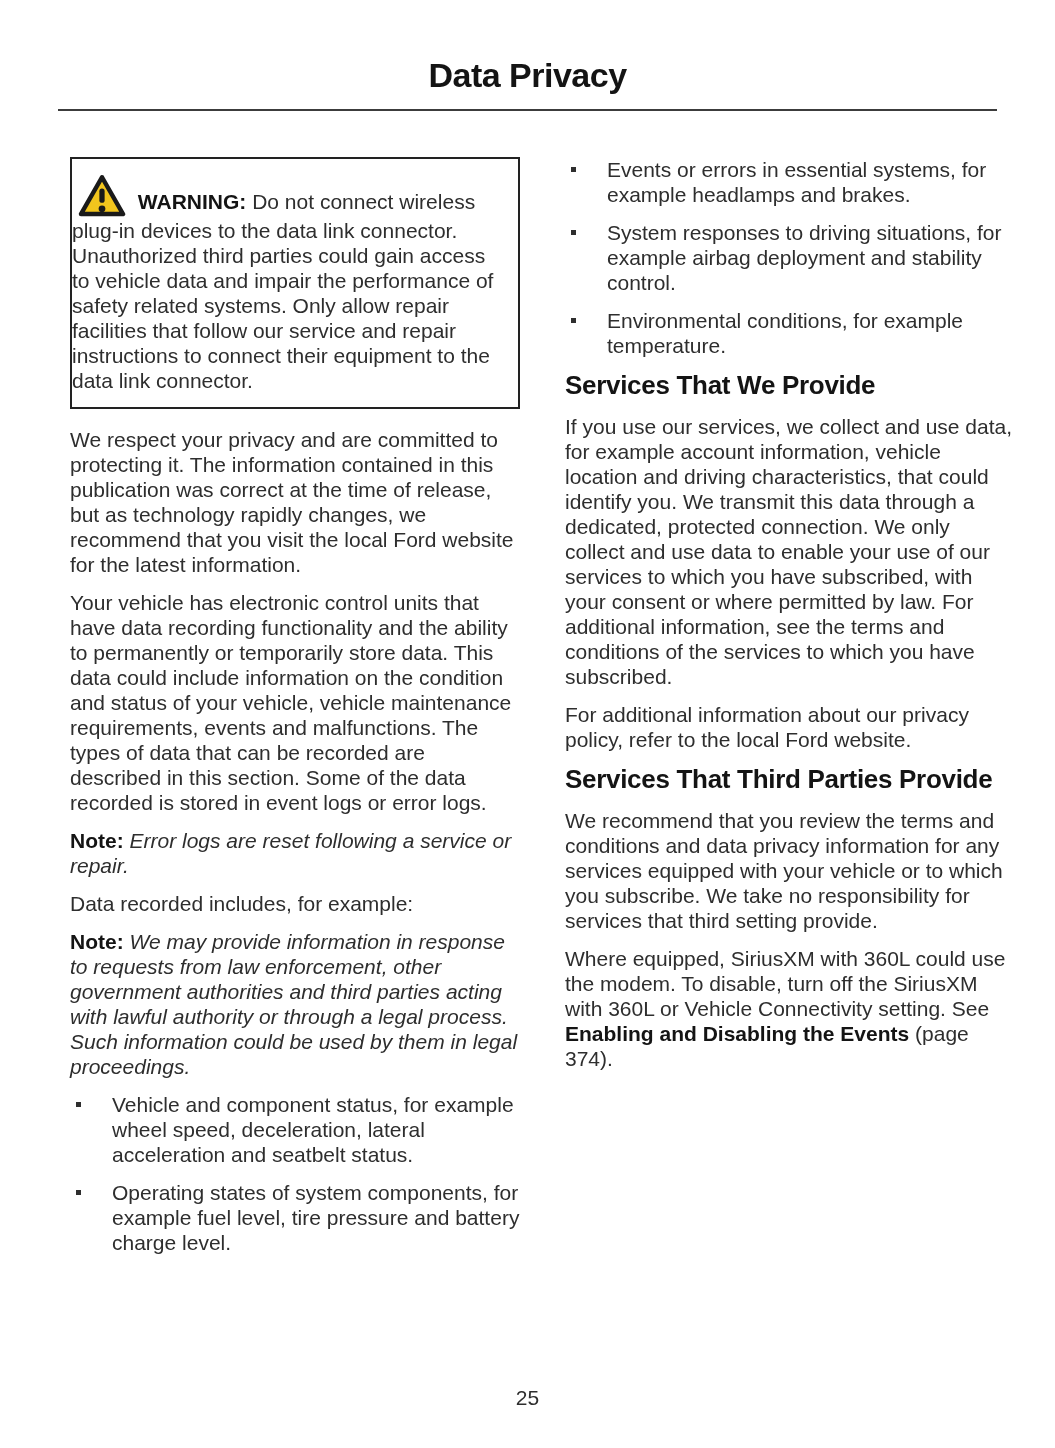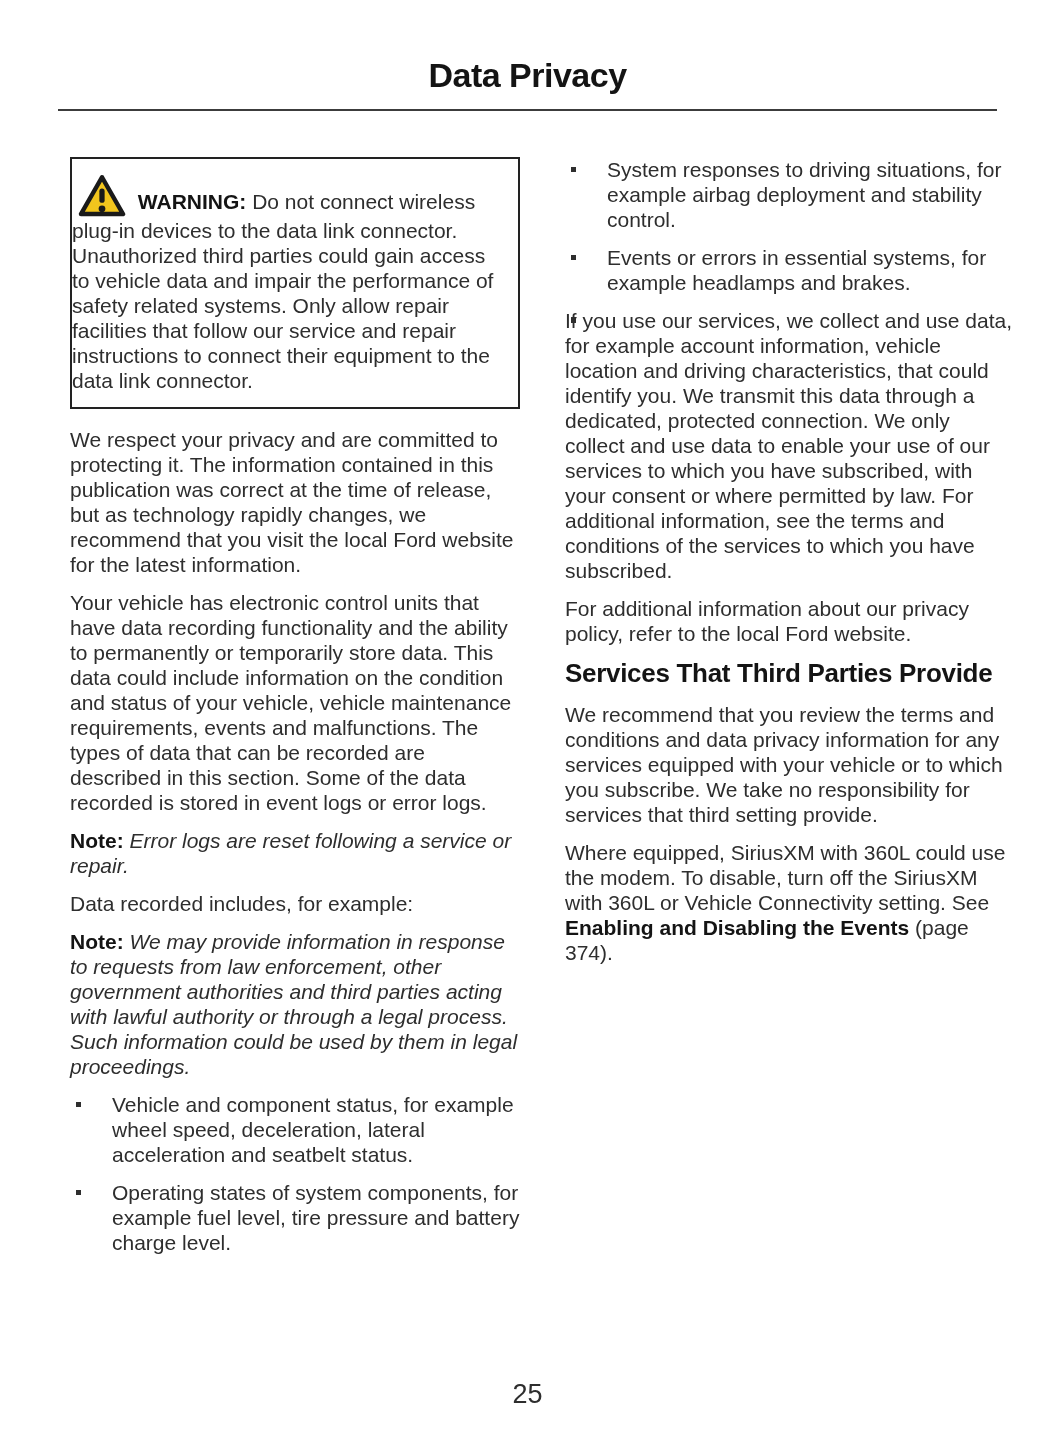--- a/index.html
+++ b/index.html
@@ -47,21 +47,21 @@
     position:relative;
     padding-left:42px;
     margin:0 0 13px 0;
   }
   .bullet{
     position:absolute;left:6px;top:10px;
     width:5px;height:5px;background:#2e2e2e;
   }
   footer{
     position:absolute;left:0;bottom:38px;width:100%;
-    text-align:center;font-size:27px;color:#2e2e2e;
+    text-align:center;font-size:21px;color:#2e2e2e;
   }
 </style>
 </head>
 <body>
 
 <div class="page">
 
   <header>
     <h1>Data Privacy</h1>
     <div class="rule"></div>
@@ -107,31 +107,33 @@
         <span class="bullet"></span>
         <span>Operating states of system components, for example fuel level, tire pressure and battery charge level.</span>
       </div>
 
     </div>
 
     <div class="col">
 
       <div class="li">
         <span class="bullet"></span>
+        <span>Events or errors in essential systems, for example headlamps and brakes.</span>
+      </div>
+      <div class="li">
+        <span class="bullet"></span>
         <span>System responses to driving situations, for example airbag deployment and stability control.</span>
       </div>
       <div class="li">
         <span class="bullet"></span>
-        <span>Events or errors in essential systems, for example headlamps and brakes.</span>
-      </div>
-      <div class="li">
-        <span class="bullet"></span>
+        <span>Environmental conditions, for example temperature.</span>
       </div>
 
 
+      <h2>Services That We Provide</h2>
 
       <p>If you use our services, we collect and use data, for example account information, vehicle location and driving characteristics, that could identify you. We transmit this data through a dedicated, protected connection. We only collect and use data to enable your use of our services to which you have subscribed, with your consent or where permitted by law. For additional information, see the terms and conditions of the services to which you have subscribed.</p>
 
       <p>For additional information about our privacy policy, refer to the local Ford website.</p>
 
       <h2>Services That Third Parties Provide</h2>
 
       <p>We recommend that you review the terms and conditions and data privacy information for any services equipped with your vehicle or to which you subscribe. We take no responsibility for services that third setting provide.</p>
 
       <p><span>Where equipped, SiriusXM with 360L could use the modem. To disable, turn off the SiriusXM with 360L or Vehicle Connectivity setting. See </span><strong>Enabling and Disabling the Events</strong><span> (page 374).</span></p>

